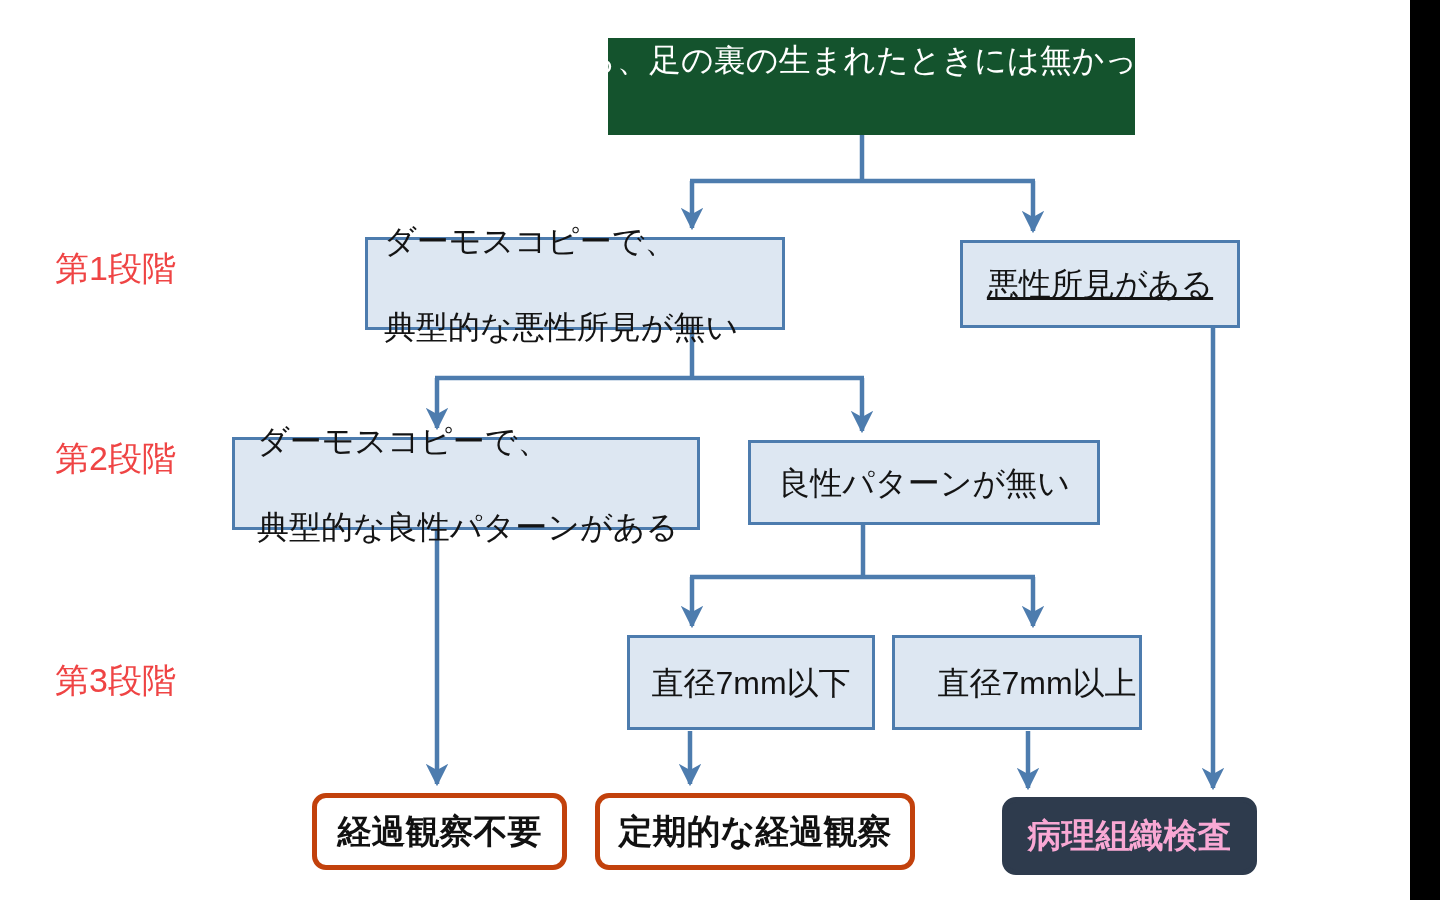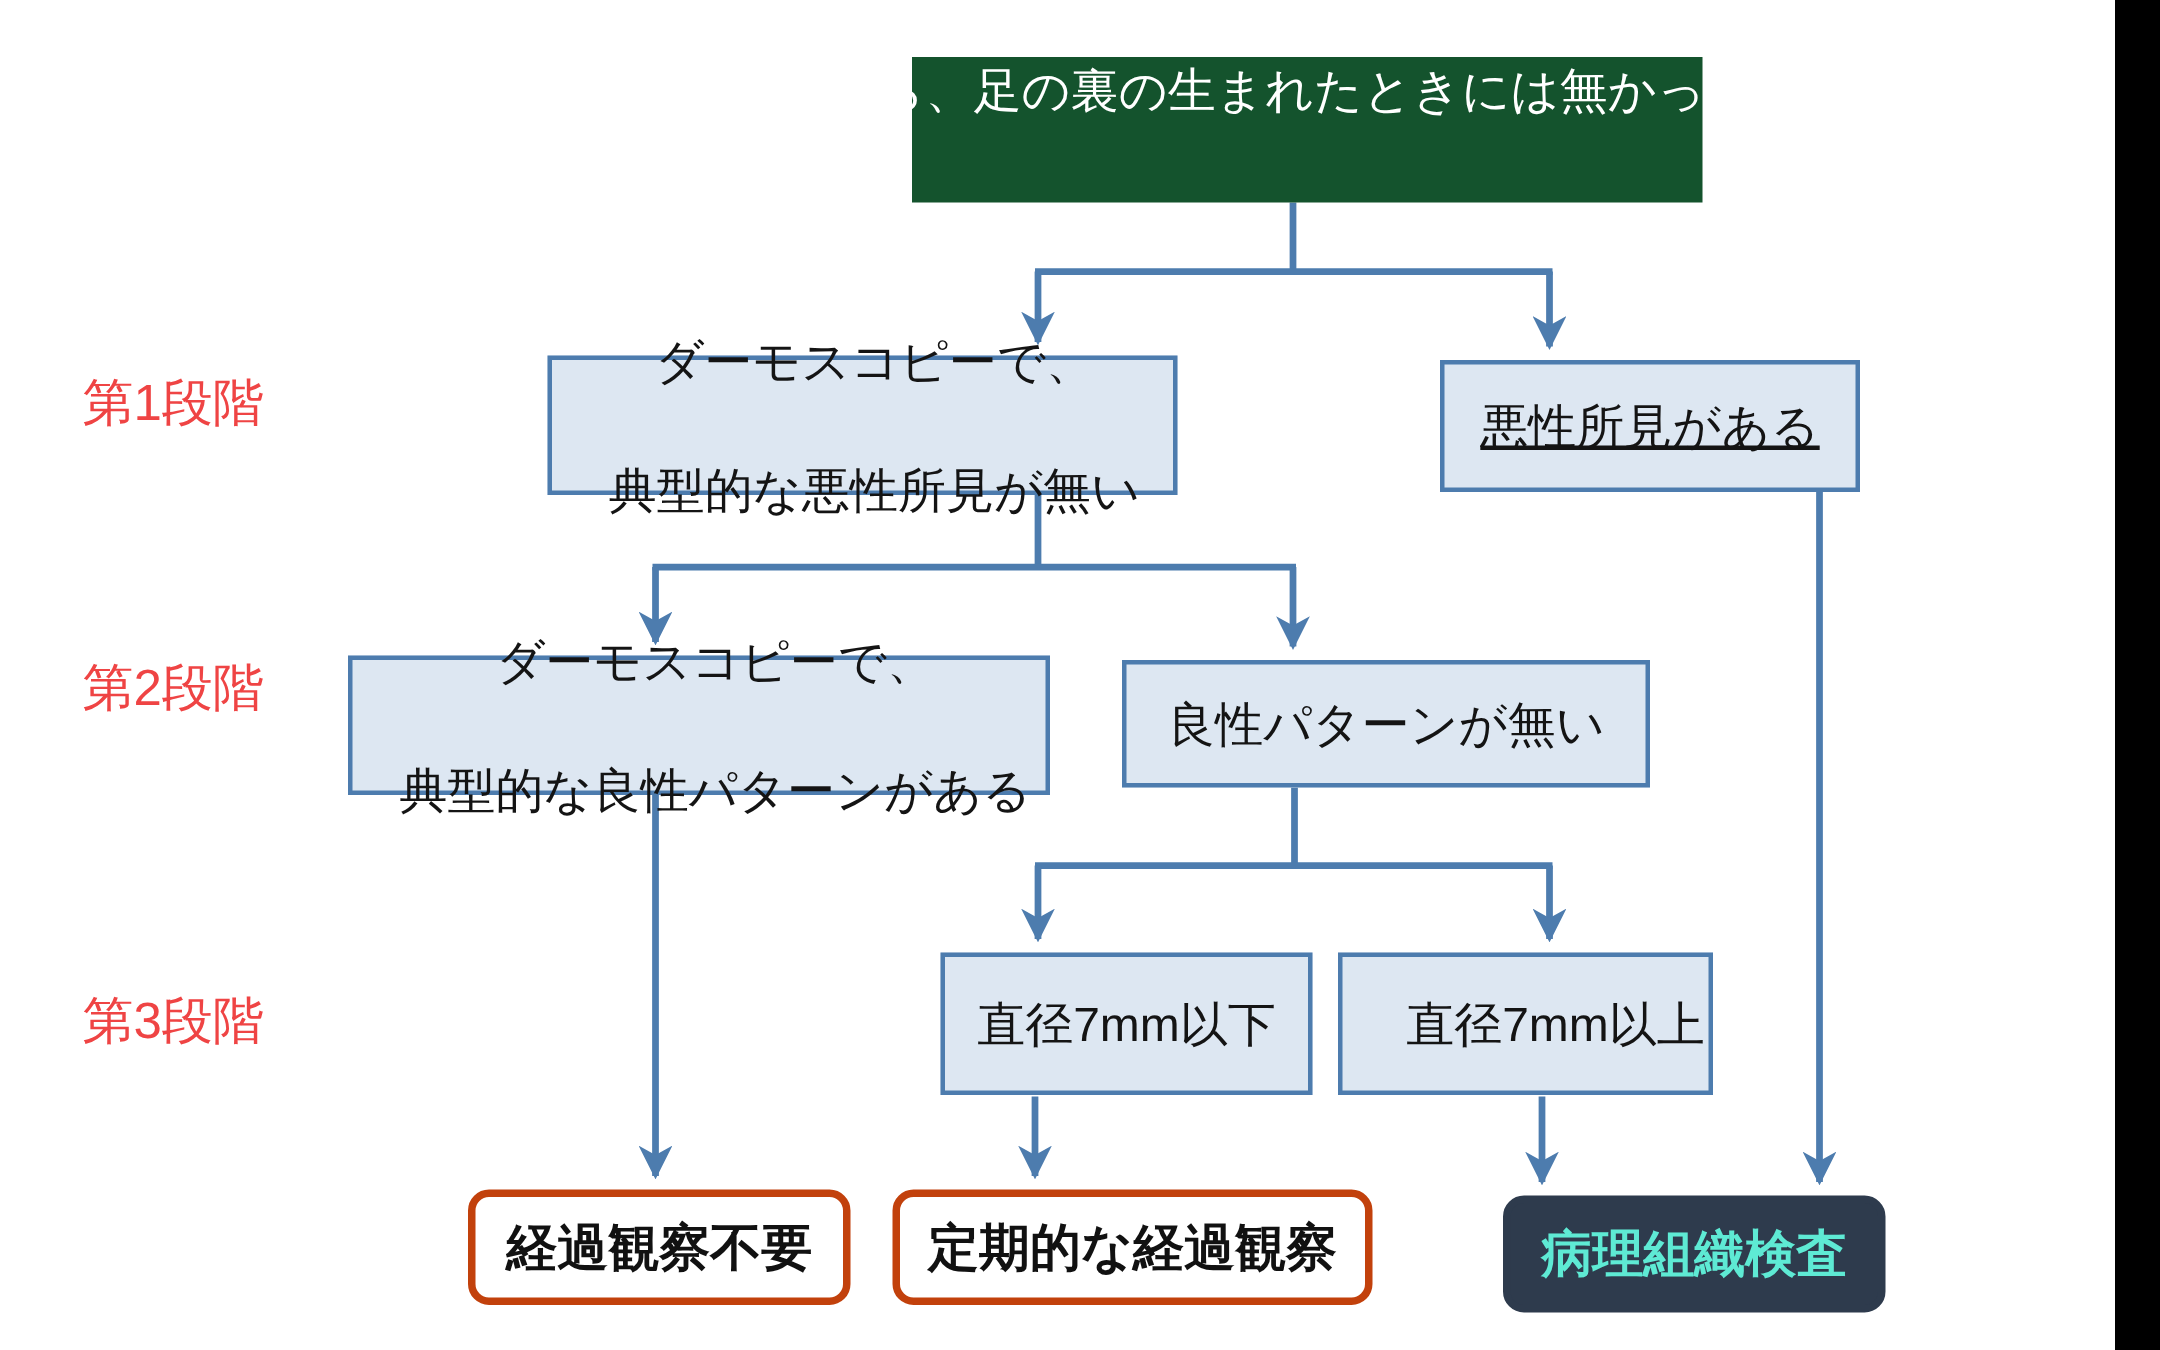--- a/index.html
+++ b/index.html
@@ -10,29 +10,29 @@
   .root-node{
     background:#14532d;color:#ffffff;
     display:flex;justify-content:center;
     padding-left:12px;font-size:32px;line-height:44px;white-space:nowrap;
   }
   .flow-node{
     background:#dde7f2;border:3px solid #4d7cae;
     display:flex;flex-direction:column;justify-content:center;
     font-size:32px;line-height:42px;white-space:nowrap;color:#141414;
   }
-  .flow-node.left-text{align-items:center;gap:44px;}
+  .flow-node.left-text{align-items:flex-start;gap:44px;}
   .flow-node.center-text{align-items:center;}
   .outcome-node{
     background:#ffffff;border:5px solid #c2410c;border-radius:14px;
     display:flex;align-items:center;justify-content:center;
     font-size:34px;font-weight:bold;white-space:nowrap;color:#111;
   }
   .outcome-node.dark{
-    background:#2e3b4d;border-color:#2e3b4d;color:#5eead4;
+    background:#2e3b4d;border-color:#2e3b4d;color:#f9a8d4;
   }
   .stage-label{
     position:absolute;font-size:34px;color:#ef4444;white-space:nowrap;
   }
   .black-strip{position:absolute;background:#000;}
 </style>
 </head>
 <body>
 
 <div id="canvas">

